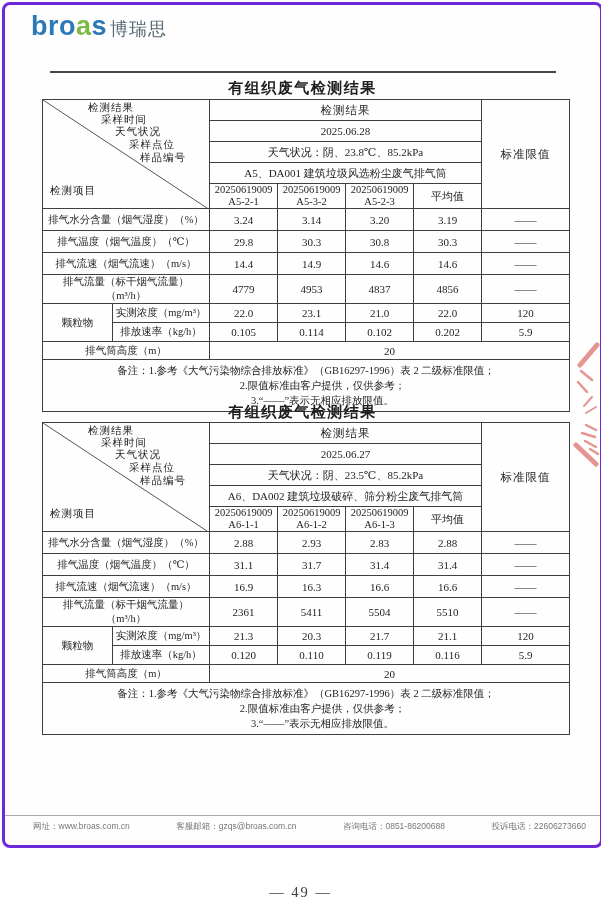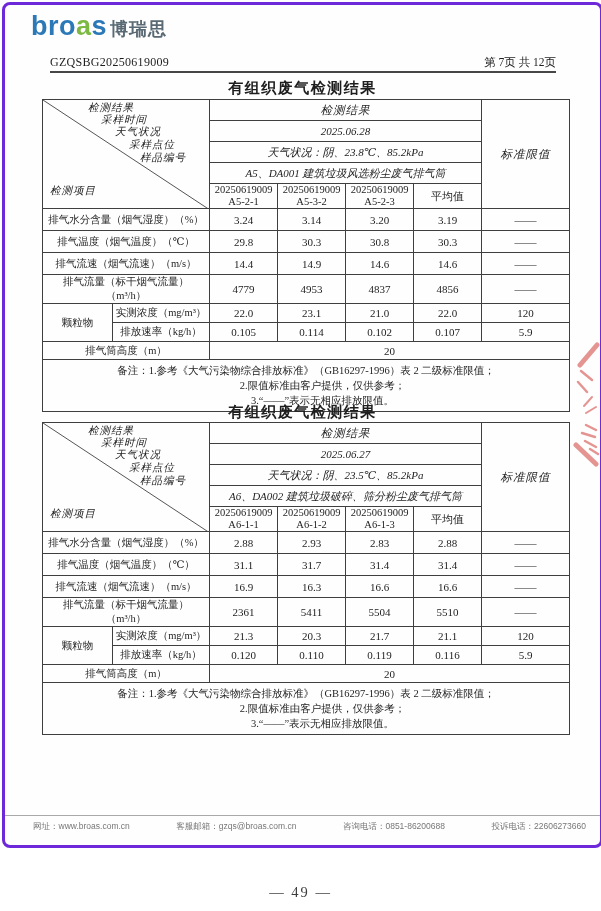--- a/index.html
+++ b/index.html
@@ -10,36 +10,36 @@
   }
   .page{
     position:absolute;left:2px;top:2px;width:595px;height:840px;
     border:3px solid #6d28d9;border-radius:8px;background:#fefefe;overflow:hidden;
   }
   
   .logo{position:absolute;left:26px;top:8px;display:flex;align-items:flex-end;}
   .logo .latin{font-family:"Liberation Sans","DejaVu Sans",sans-serif;font-weight:bold;font-size:27px;line-height:27px;letter-spacing:0.5px;}
   .logo .blue{color:#2c79b8;}
   .logo .green{color:#7db843;}
-  .logo .cn{font-family:"Liberation Sans","DejaVu Sans",sans-serif;font-weight:bold;font-size:18px;line-height:22px;color:#5a6a74;margin-left:3px;letter-spacing:1px;}
+  .logo .cn{font-family:"Liberation Sans","DejaVu Sans",sans-serif;font-weight:normal;font-size:18px;line-height:22px;color:#5a6a74;margin-left:3px;letter-spacing:1px;}
   
   .doc-head{position:absolute;left:45px;right:44px;top:50px;display:flex;justify-content:space-between;font-size:12px;}
   .report-no{font-family:"Liberation Serif",serif;letter-spacing:0.3px;}
   .page-info{font-size:11.5px;}
   .head-rule{position:absolute;left:45px;right:44px;top:66px;height:2px;background:#474747;}
   
   .tbl-title{position:absolute;left:0;width:100%;text-align:center;font-size:15px;font-weight:bold;letter-spacing:1.5px;}
   #title1{top:74px;}
   #title2{top:398px;}
   
   .rtable{position:absolute;left:37px;width:527px;border-collapse:collapse;table-layout:fixed;font-size:11px;}
   #table1{top:94px;}
   #table2{top:417px;}
   .rtable td{border:1px solid #3f3f3f;text-align:center;vertical-align:middle;padding:0 2px;overflow:hidden;}
-  .rtable tr.hrow{height:21px;font-style:italic;}
+  .rtable tr.hrow{height:21px;}
   .rtable tr.srow{height:25px;}
   .rtable tr.drow{height:22px;}
   .rtable tr.prow{height:19px;}
   .rtable tr.hgt{height:18px;}
   .rtable .lbl{font-size:10.5px;letter-spacing:0;}
   .rtable .hcell{font-size:11.5px;letter-spacing:1px;}
   .sample-id{font-size:10.5px;line-height:12px;}
   .corner{position:relative;padding:0 !important;}
   .corner svg{position:absolute;left:0;top:0;}
   .corner .clab{position:absolute;font-size:10.5px;white-space:nowrap;letter-spacing:1px;}
@@ -59,24 +59,20 @@
 
 <div class="page">
 
   <div class="logo">
     <span class="latin blue">bro</span>
     <span class="latin green">a</span>
     <span class="latin blue">s</span>
     <span class="cn">博瑞思</span>
   </div>
 
-  <div class="doc-head">
-    <span class="report-no">GZQSBG20250619009</span>
-    <span class="page-info">第 7页 共 12页</span>
-  </div>
   <div class="head-rule"></div>
 
   <div class="tbl-title" id="title1">有组织废气检测结果</div>
 
   <table class="rtable" id="table1">
     <colgroup>
       <col style="width:70px">
         <col style="width:97px">
       <col style="width:68px">
         <col style="width:68px">
@@ -165,21 +161,21 @@
       <td>23.1</td>
       <td>21.0</td>
       <td>22.0</td>
       <td>120</td>
     </tr>
     <tr class="prow">
       <td class="lbl">排放速率（kg/h）</td>
       <td>0.105</td>
       <td>0.114</td>
       <td>0.102</td>
-      <td>0.107</td>
+      <td>0.202</td>
       <td>5.9</td>
     </tr>
 
     <tr class="hgt">
       <td colspan="2" class="lbl">排气筒高度（m）</td>
       <td colspan="5">20</td>
     </tr>
 
     <tr>
       <td colspan="7" class="notes-cell">

